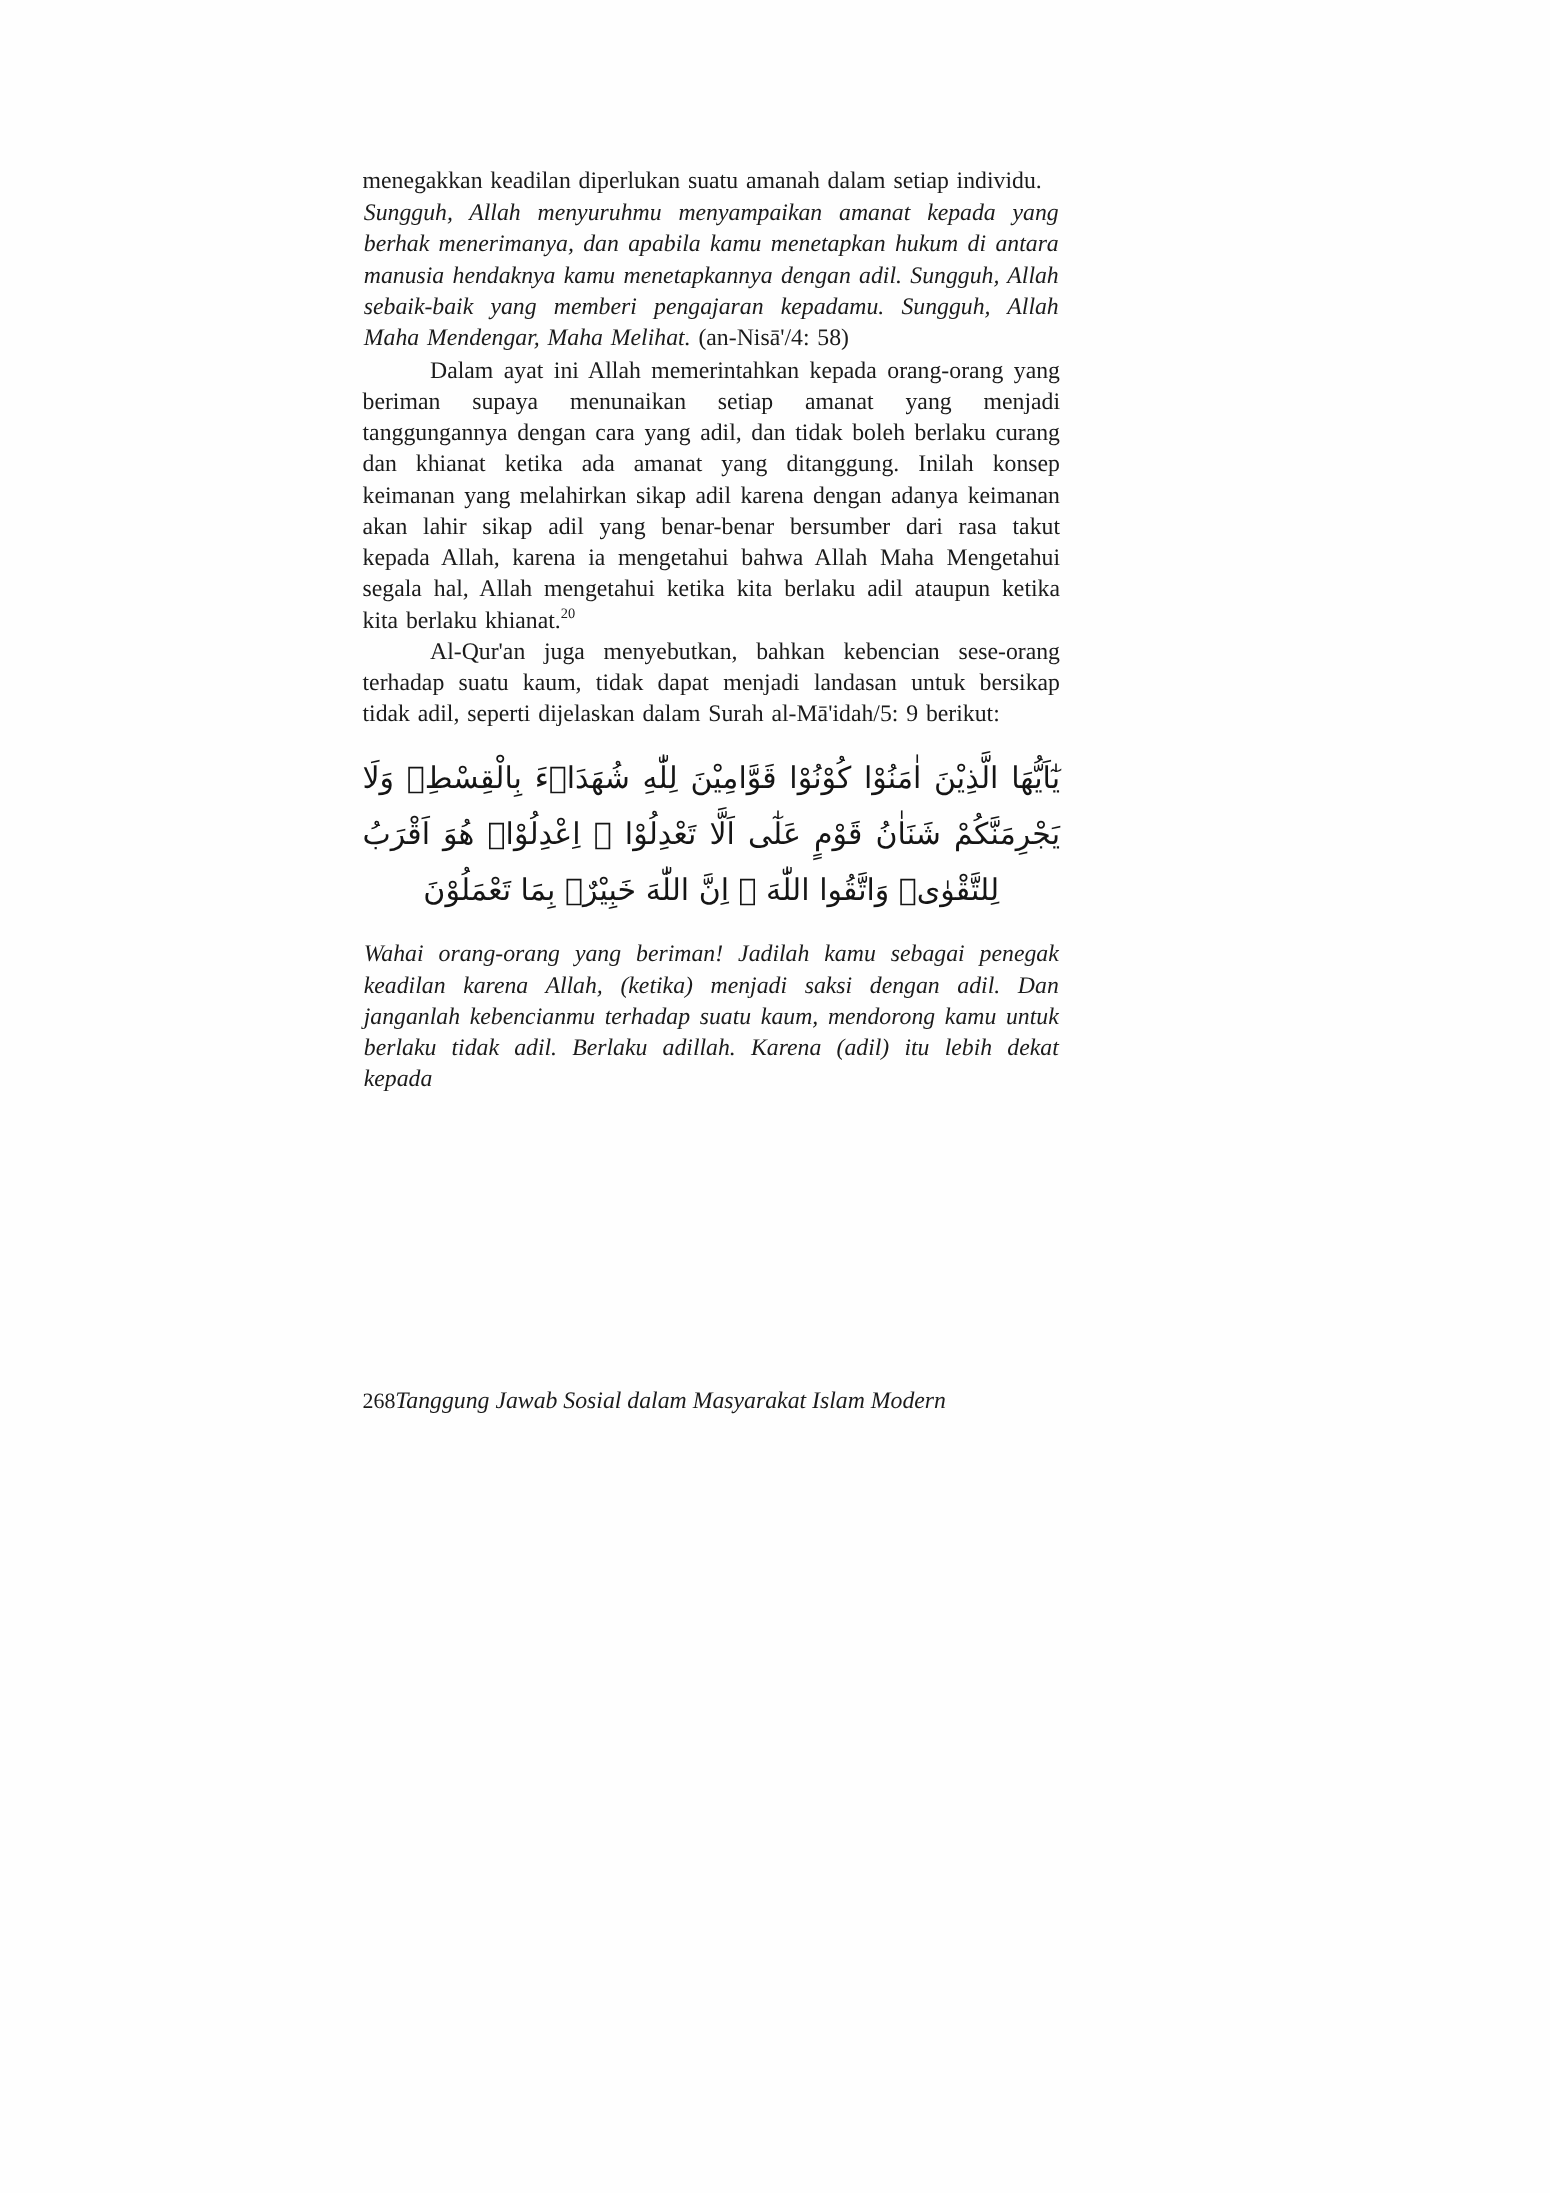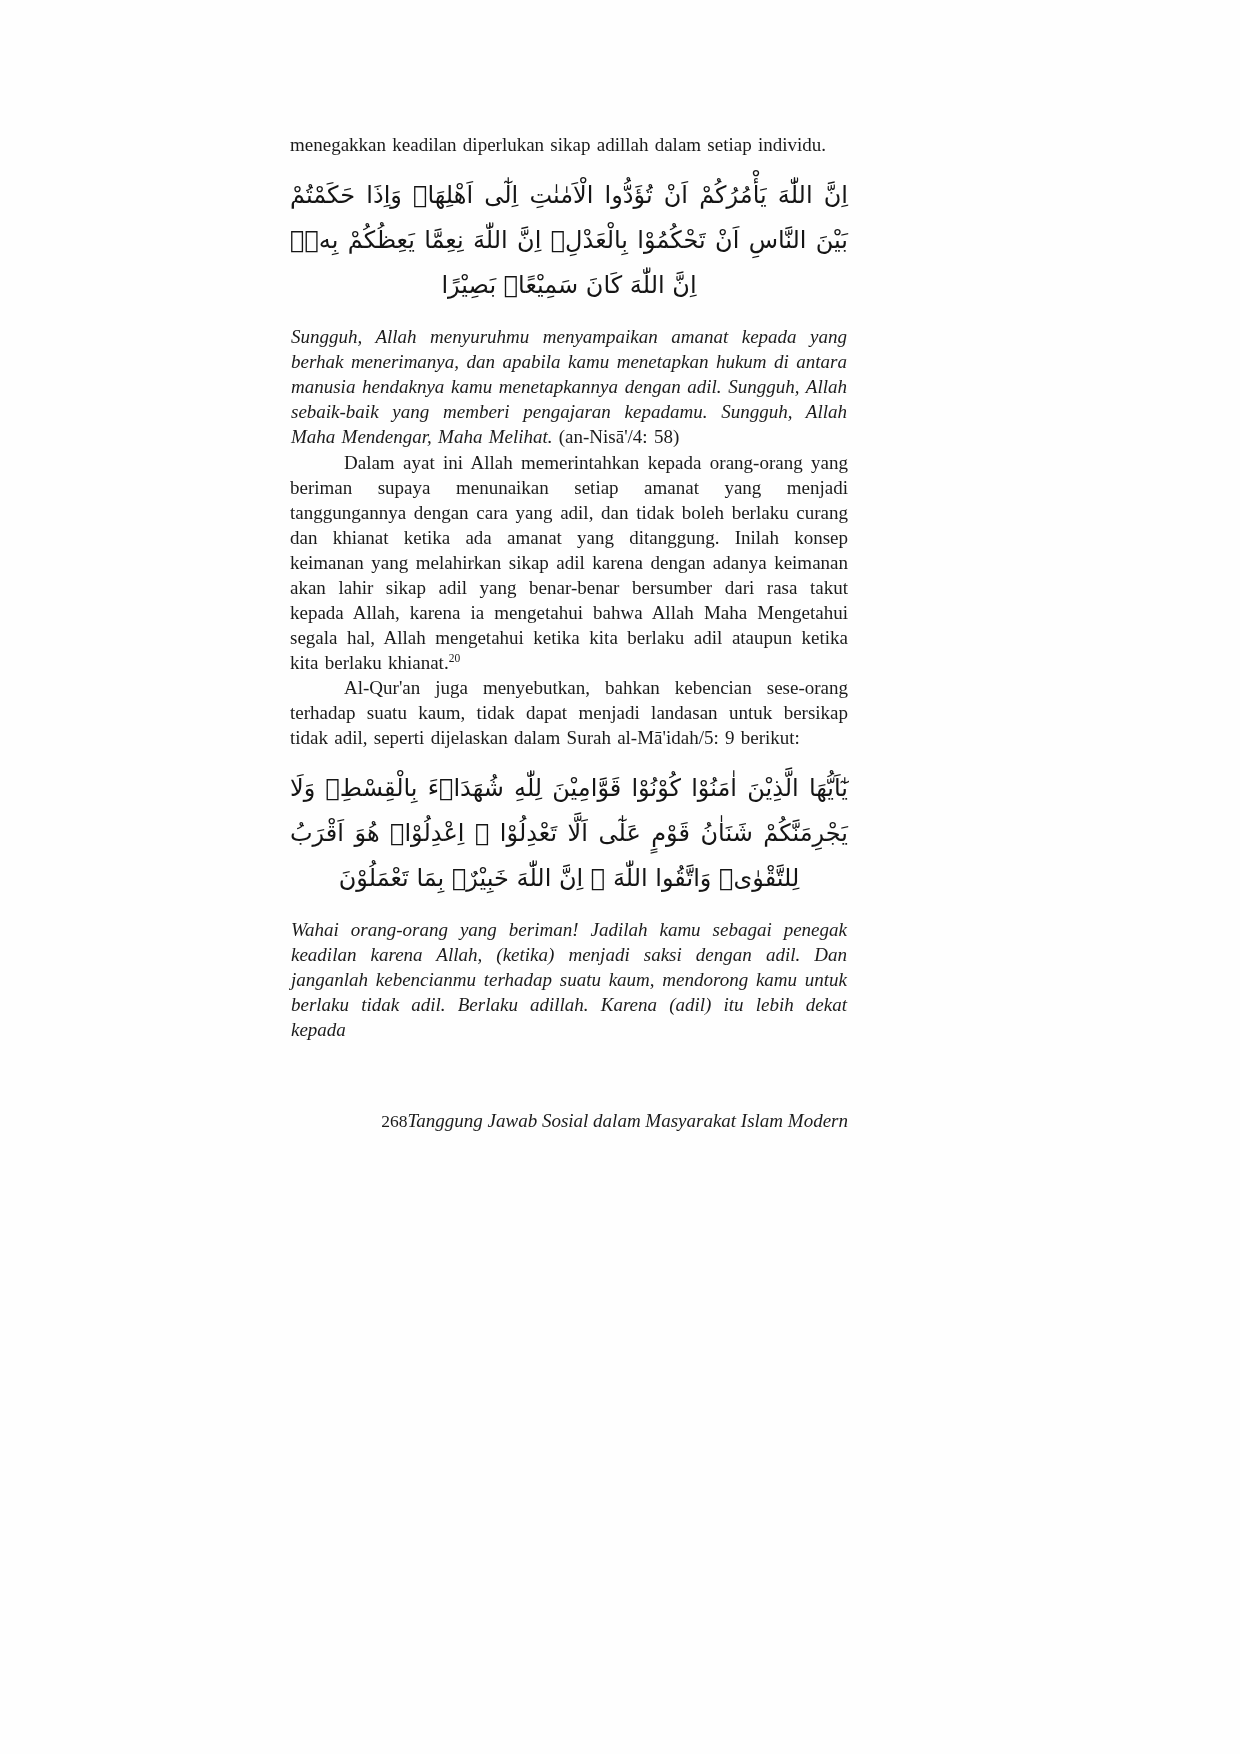--- a/index.html
+++ b/index.html
@@ -60,42 +60,41 @@
     font-size: 11.5px;
     line-height: 0;
     vertical-align: super;
   }
   .footer {
     position: absolute;
     left: 290px;
     top: 1110px;
     width: 558px;
     display: flex;
-    justify-content: flex-end;
+    justify-content: flex-start;
     align-items: baseline;
   }
   .footer .num {
     font-size: 17.5px;
     font-style: normal;
   }
   .footer .title {
     font-size: 19px;
     font-style: italic;
   }
 </style>
 </head>
 <body>
 
 <div class="page">
 
   <main class="content">
 
-    <p class="body-text">menegakkan keadilan diperlukan sikap adillah dalam setiap individu.</p>
+    <p class="body-text">menegakkan keadilan diperlukan suatu amanah dalam setiap individu.</p>
 
-    <div class="arabic" dir="rtl" lang="ar">اِنَّ اللّٰهَ يَأْمُرُكُمْ اَنْ تُؤَدُّوا الْاَمٰنٰتِ اِلٰٓى اَهْلِهَاۙ وَاِذَا حَكَمْتُمْ بَيْنَ النَّاسِ اَنْ تَحْكُمُوْا بِالْعَدْلِۗ اِنَّ اللّٰهَ نِعِمَّا يَعِظُكُمْ بِهٖۗ اِنَّ اللّٰهَ كَانَ سَمِيْعًاۢ بَصِيْرًا</div>
 
     <p class="translation"><em class="t-text">Sungguh, Allah menyuruhmu menyampaikan amanat kepada yang berhak menerimanya, dan apabila kamu menetapkan hukum di antara manusia hendaknya kamu menetapkannya dengan adil. Sungguh, Allah sebaik-baik yang memberi pengajaran kepadamu. Sungguh, Allah Maha Mendengar, Maha Melihat.</em> <span class="citation">(an-Nisā'/4: 58)</span></p>
 
     <p class="body-text indent para-space"><span>Dalam ayat ini Allah memerintahkan kepada orang-orang yang beriman supaya menunaikan setiap amanat yang menjadi tanggungannya dengan cara yang adil, dan tidak boleh berlaku curang dan khianat ketika ada amanat yang ditanggung. Inilah konsep keimanan yang melahirkan sikap adil karena dengan adanya keimanan akan lahir sikap adil yang benar-benar bersumber dari rasa takut kepada Allah, karena ia mengetahui bahwa Allah Maha Mengetahui segala hal, Allah mengetahui ketika kita berlaku adil ataupun ketika kita berlaku khianat.</span><sup class="fn">20</sup></p>
 
     <p class="body-text indent">Al-Qur'an juga menyebutkan, bahkan kebencian sese-orang terhadap suatu kaum, tidak dapat menjadi landasan untuk bersikap tidak adil, seperti dijelaskan dalam Surah al-Mā'idah/5: 9 berikut:</p>
 
     <div class="arabic" dir="rtl" lang="ar">يٰٓاَيُّهَا الَّذِيْنَ اٰمَنُوْا كُوْنُوْا قَوَّامِيْنَ لِلّٰهِ شُهَدَاۤءَ بِالْقِسْطِۖ وَلَا يَجْرِمَنَّكُمْ شَنَاٰنُ قَوْمٍ عَلٰٓى اَلَّا تَعْدِلُوْا ۗ اِعْدِلُوْاۗ هُوَ اَقْرَبُ لِلتَّقْوٰىۖ وَاتَّقُوا اللّٰهَ ۗ اِنَّ اللّٰهَ خَبِيْرٌۢ بِمَا تَعْمَلُوْنَ</div>
 
     <p class="translation"><em class="t-text">Wahai orang-orang yang beriman! Jadilah kamu sebagai penegak keadilan karena Allah, (ketika) menjadi saksi dengan adil. Dan janganlah kebencianmu terhadap suatu kaum, mendorong kamu untuk berlaku tidak adil. Berlaku adillah. Karena (adil) itu lebih dekat kepada</em></p>

